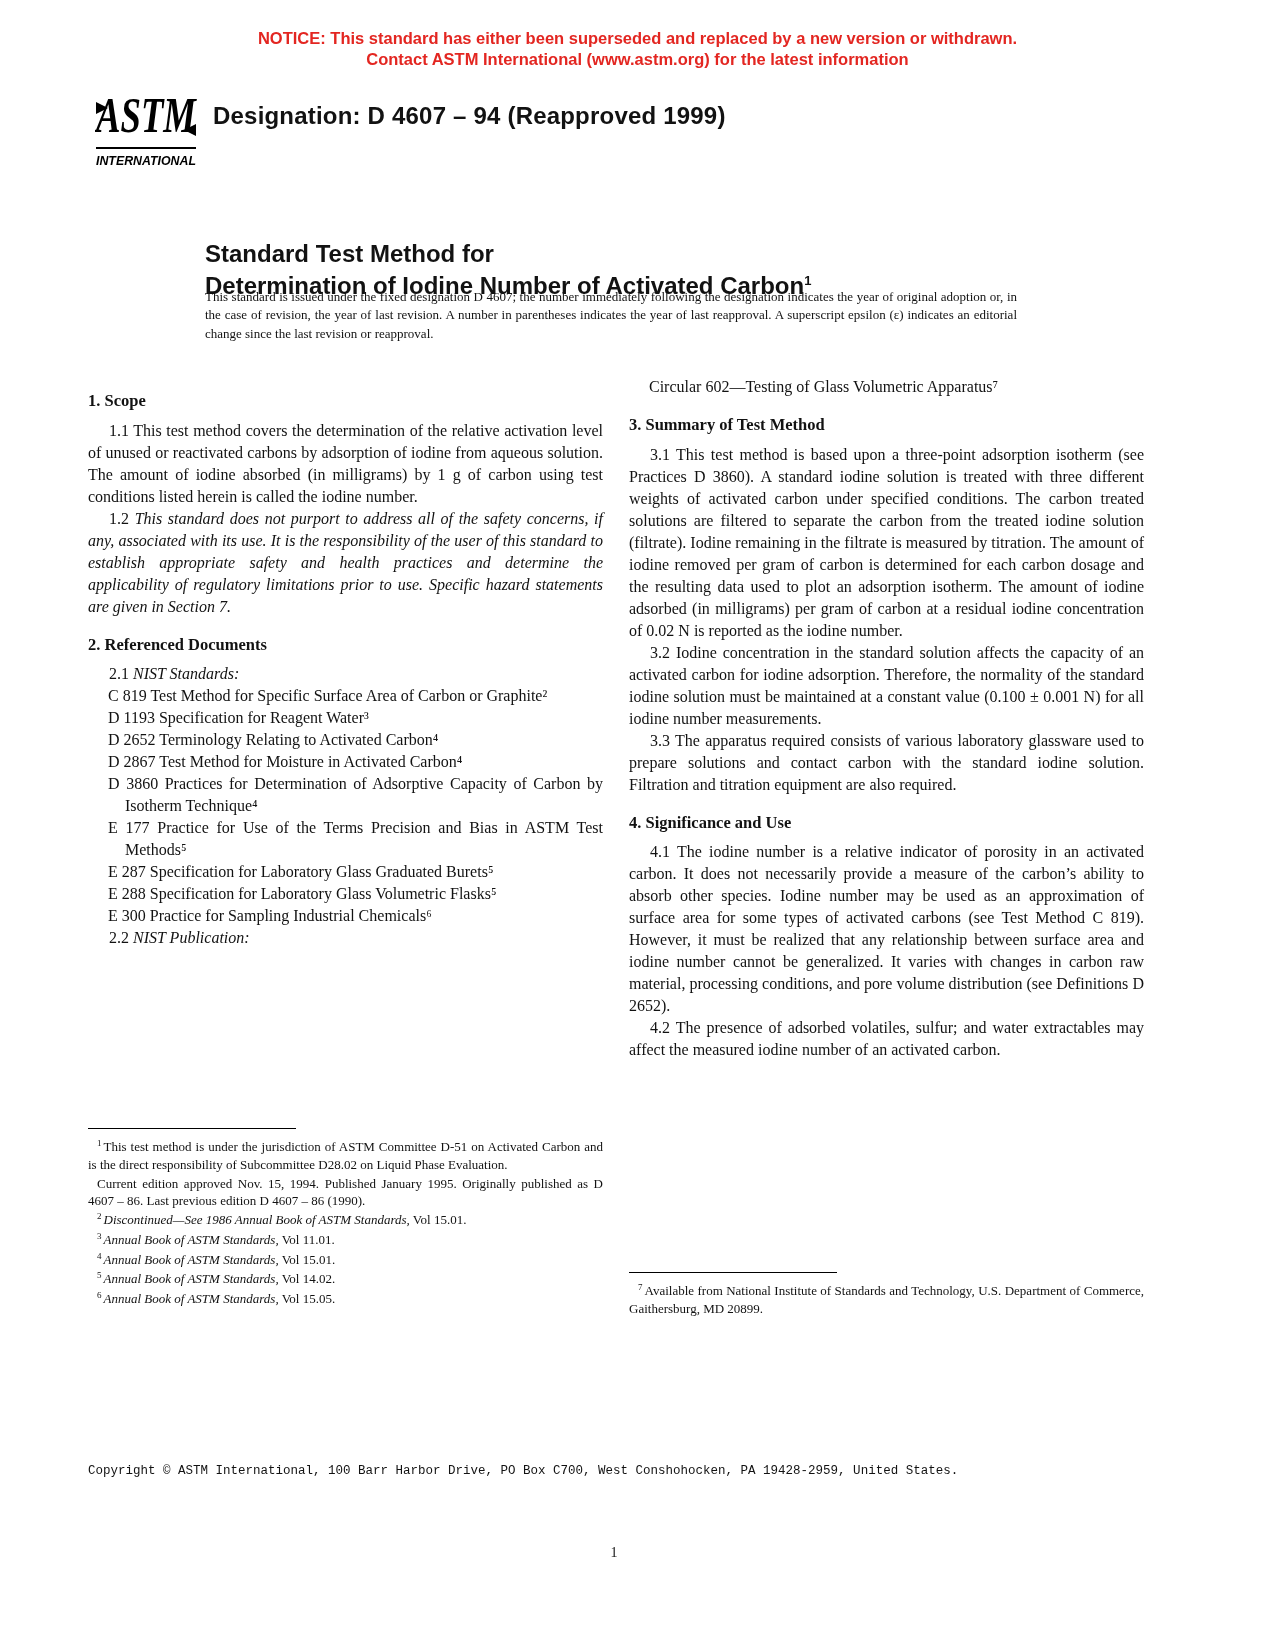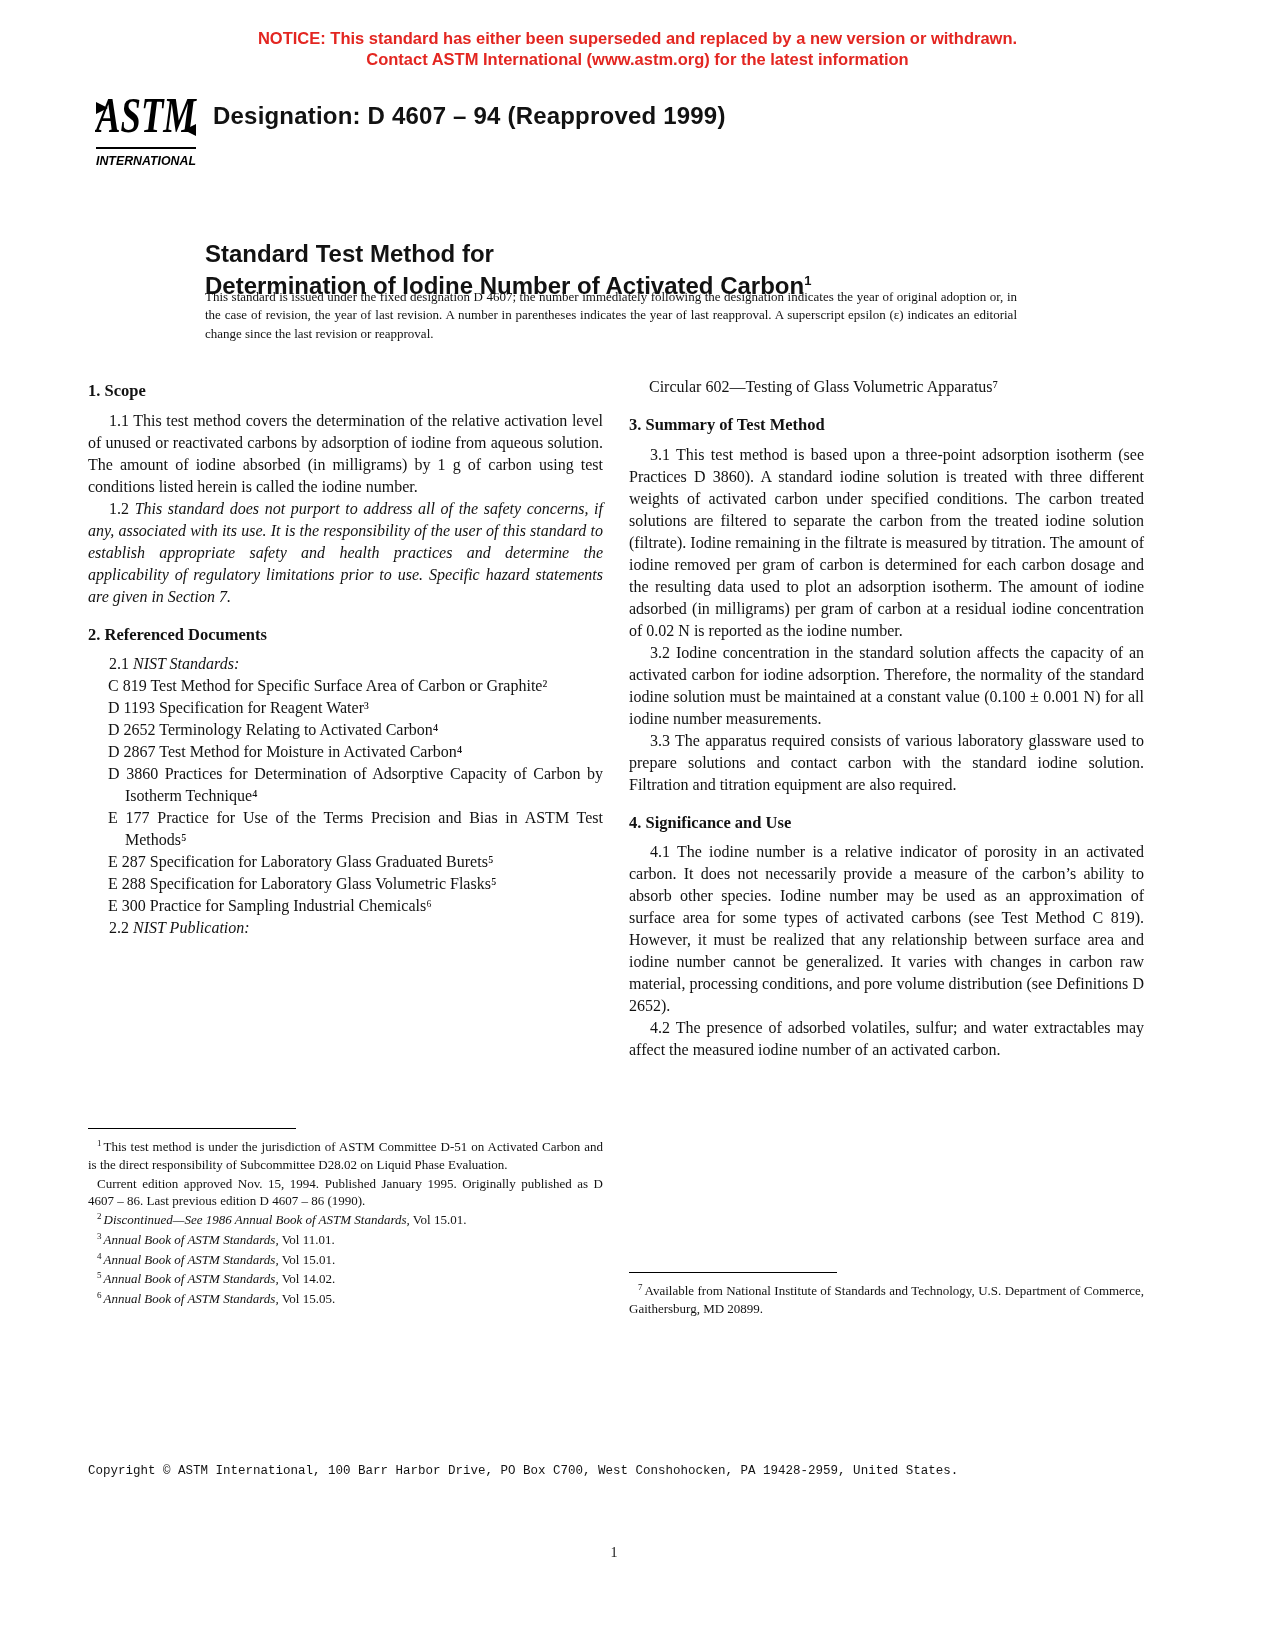--- a/index.html
+++ b/index.html
@@ -69,21 +69,21 @@
     font-size: 16px;
     line-height: 1.375;
     text-align: justify;
   }
   h3.sec {
     font-size: 16.5px;
     font-weight: bold;
     margin: 16px 0 7px 0;
     text-align: left;
   }
-  h3.sec.first { margin-top: 4px; }
+  h3.sec.first { margin-top: 14px; }
   p.body { margin: 0; text-indent: 21px; }
   p.ref { margin: 0; padding-left: 37px; text-indent: -17px; }
   em { font-style: italic; }
   .footnotes-left {
     position: absolute;
     top: 1128px; left: 88px; width: 515px;
   }
   .footnotes-right {
     position: absolute;
     top: 1272px; left: 629px; width: 515px;

